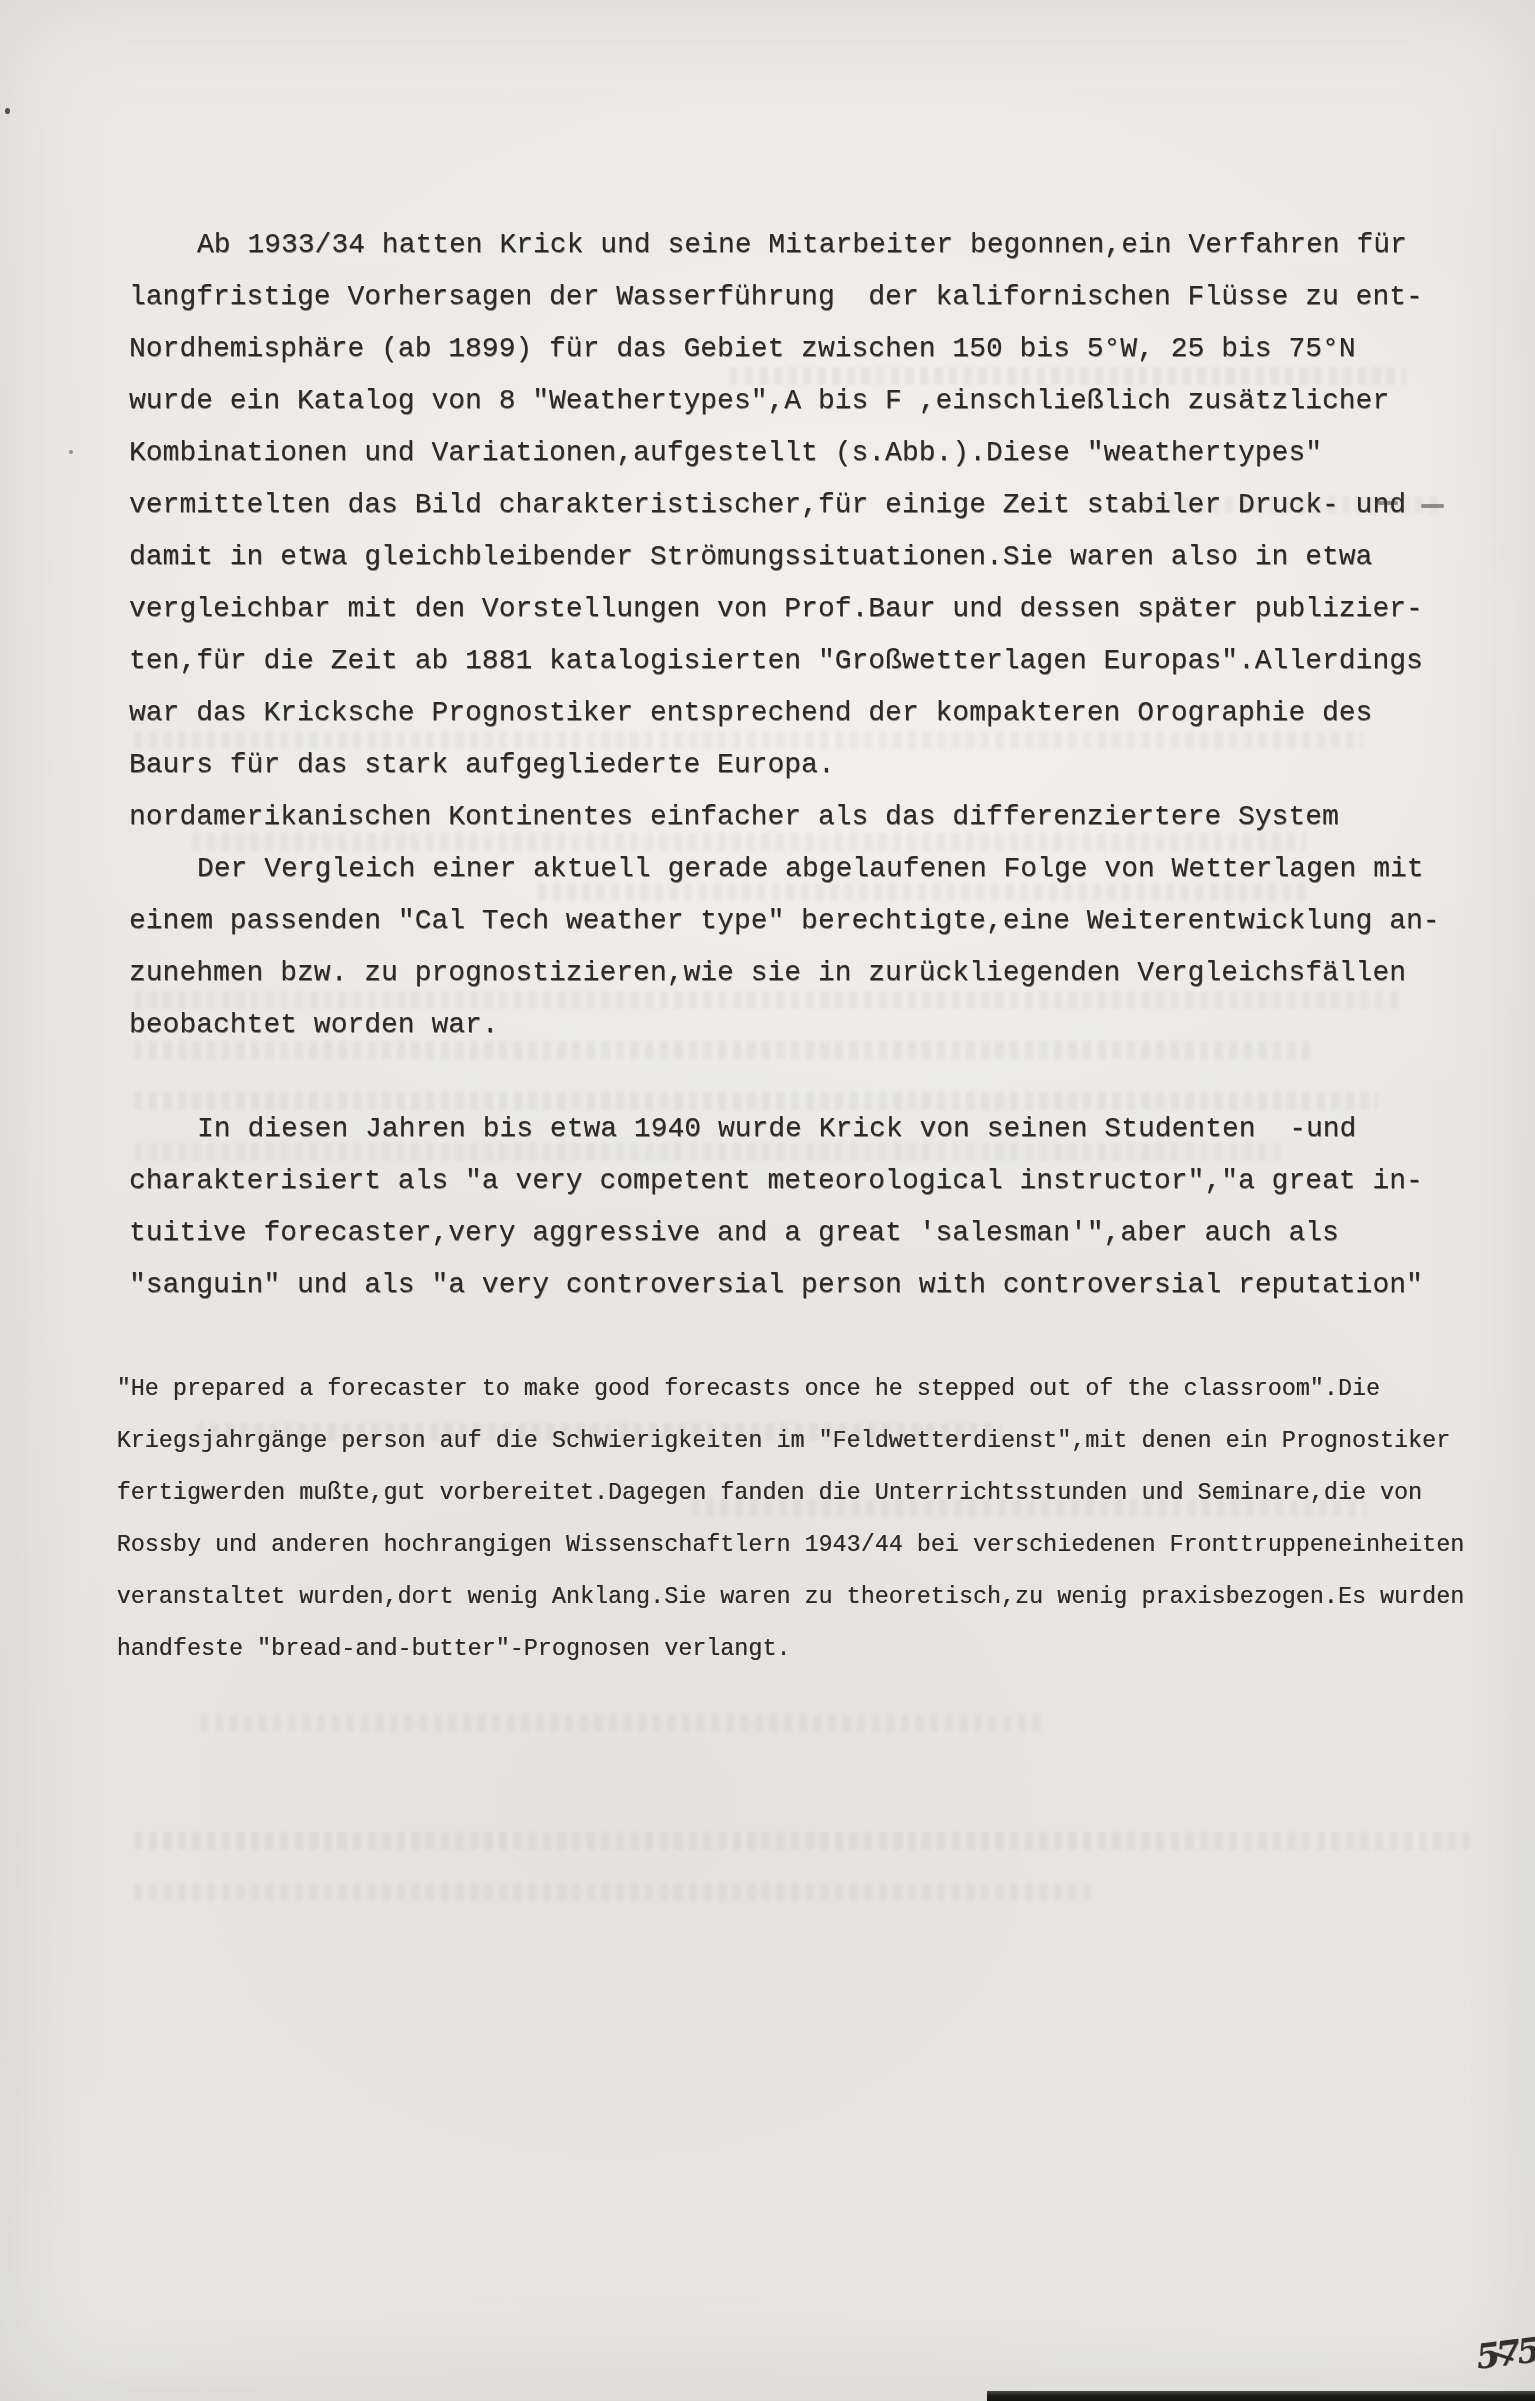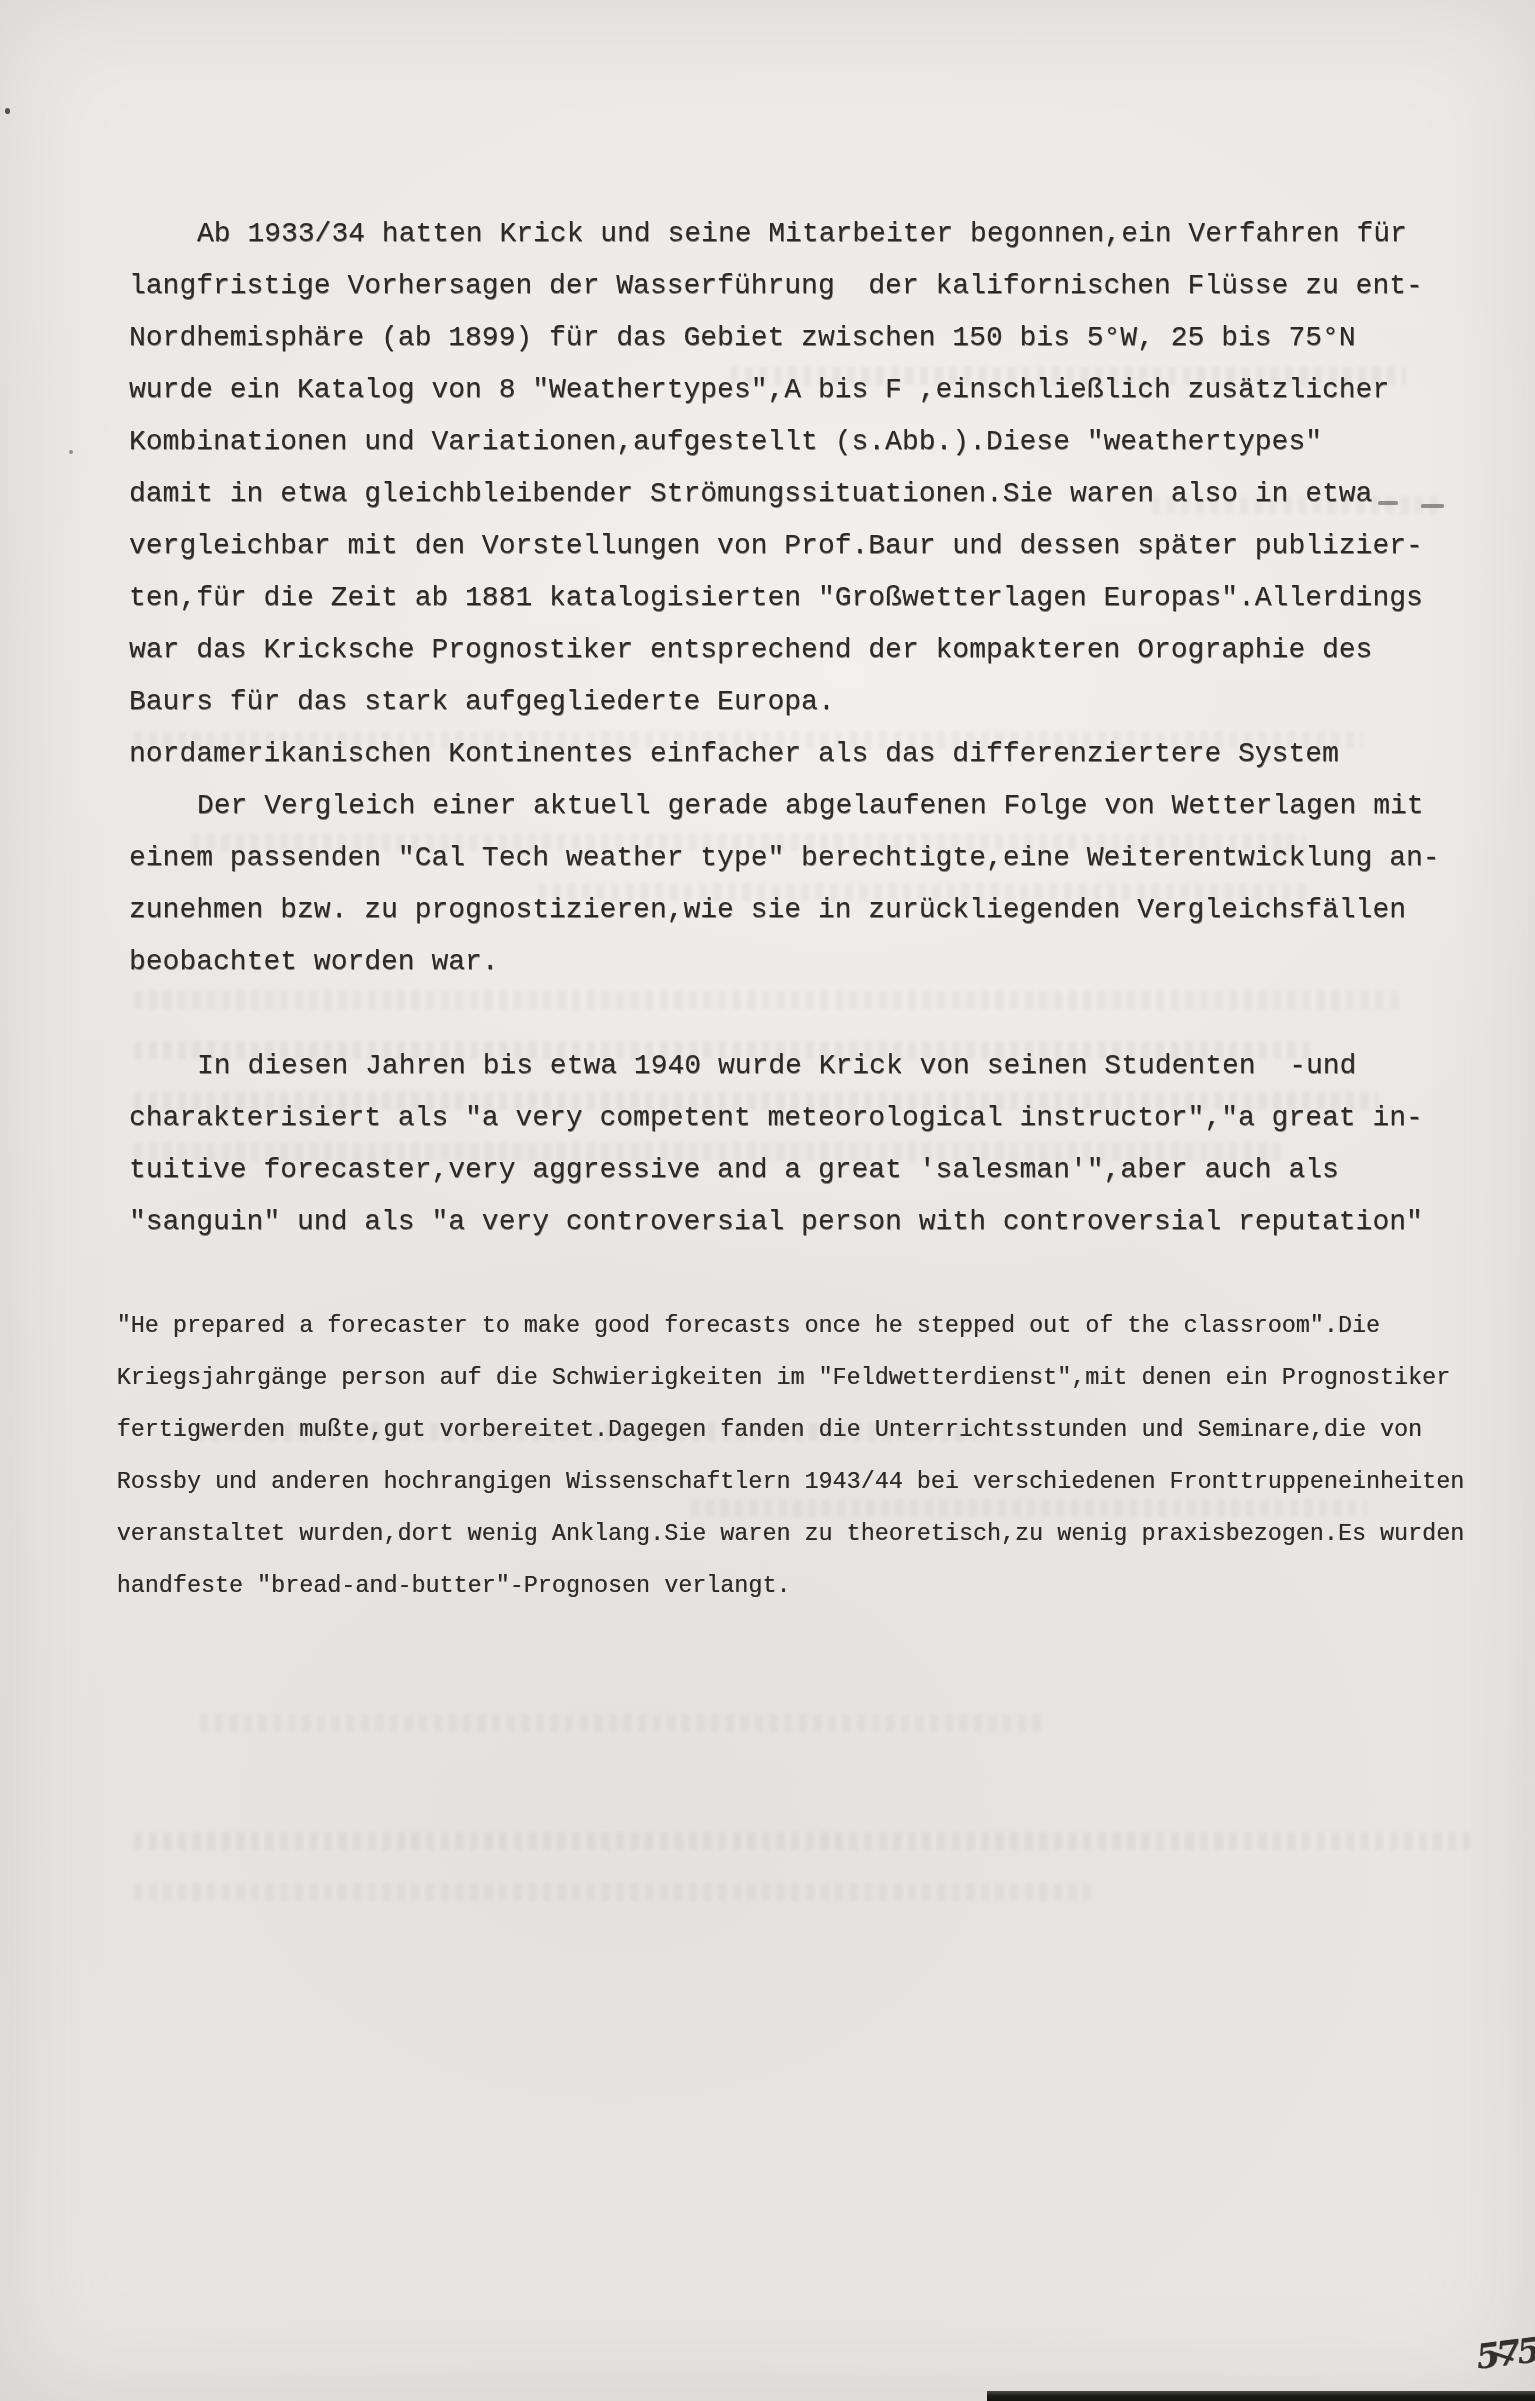--- a/index.html
+++ b/index.html
@@ -8,21 +8,21 @@
     position:relative;width:1536px;height:2401px;
     background:
       radial-gradient(1229px 922px at 55% 28%, rgba(255,255,255,0.35), rgba(255,255,255,0) 70%),
       radial-gradient(1382px 1075px at 40% 75%, rgba(210,208,202,0.25), rgba(210,208,202,0) 75%),
       linear-gradient(180deg,#eceae7 0%, #eae8e5 40%, #e8e7e3 100%);
     box-shadow: inset 0 0 108px rgba(120,118,110,0.18);
     font-family:"Liberation Mono","DejaVu Sans Mono",monospace;
     color:#2b2a27;
   }
   .textblock{
-    position:absolute;left:129px;top:208px;width:1375px;
+    position:absolute;left:129px;top:219px;width:1375px;
   }
   .line{
     height:52px;line-height:52px;font-size:28px;white-space:pre;
     letter-spacing:0;
     text-shadow:0.4px 0.5px 0.5px rgba(43,42,39,0.55);
   }
   .indent{text-indent:68px;}
   .spacer{height:52px;}
   .cond .line{
     font-size:23.4px;margin-left:-12.3px;
@@ -80,20 +80,21 @@
   <div class="dash-artifact" style="left:1421px;top:504px;width:23px;height:3.8px"></div>
 
   <div class="textblock">
 
     <div class="para">
       <div class="line indent">Ab 1933/34 hatten Krick und seine Mitarbeiter begonnen,ein Verfahren für</div>
       <div class="line">langfristige Vorhersagen der Wasserführung  der kalifornischen Flüsse zu ent-</div>
       <div class="line">Nordhemisphäre (ab 1899) für das Gebiet zwischen 150 bis 5°W, 25 bis 75°N</div>
       <div class="line">wurde ein Katalog von 8 "Weathertypes",A bis F ,einschließlich zusätzlicher</div>
       <div class="line">Kombinationen und Variationen,aufgestellt (s.Abb.).Diese "weathertypes"</div>
+      <div class="line">vermittelten das Bild charakteristischer,für einige Zeit stabiler Druck- und</div>
       <div class="line">damit in etwa gleichbleibender Strömungssituationen.Sie waren also in etwa</div>
       <div class="line">vergleichbar mit den Vorstellungen von Prof.Baur und dessen später publizier-</div>
       <div class="line">ten,für die Zeit ab 1881 katalogisierten "Großwetterlagen Europas".Allerdings</div>
       <div class="line">war das Kricksche Prognostiker entsprechend der kompakteren Orographie des</div>
       <div class="line">Baurs für das stark aufgegliederte Europa.</div>
       <div class="line">nordamerikanischen Kontinentes einfacher als das differenziertere System</div>
     </div>
 
     <div class="para">
       <div class="line indent">Der Vergleich einer aktuell gerade abgelaufenen Folge von Wetterlagen mit</div>

